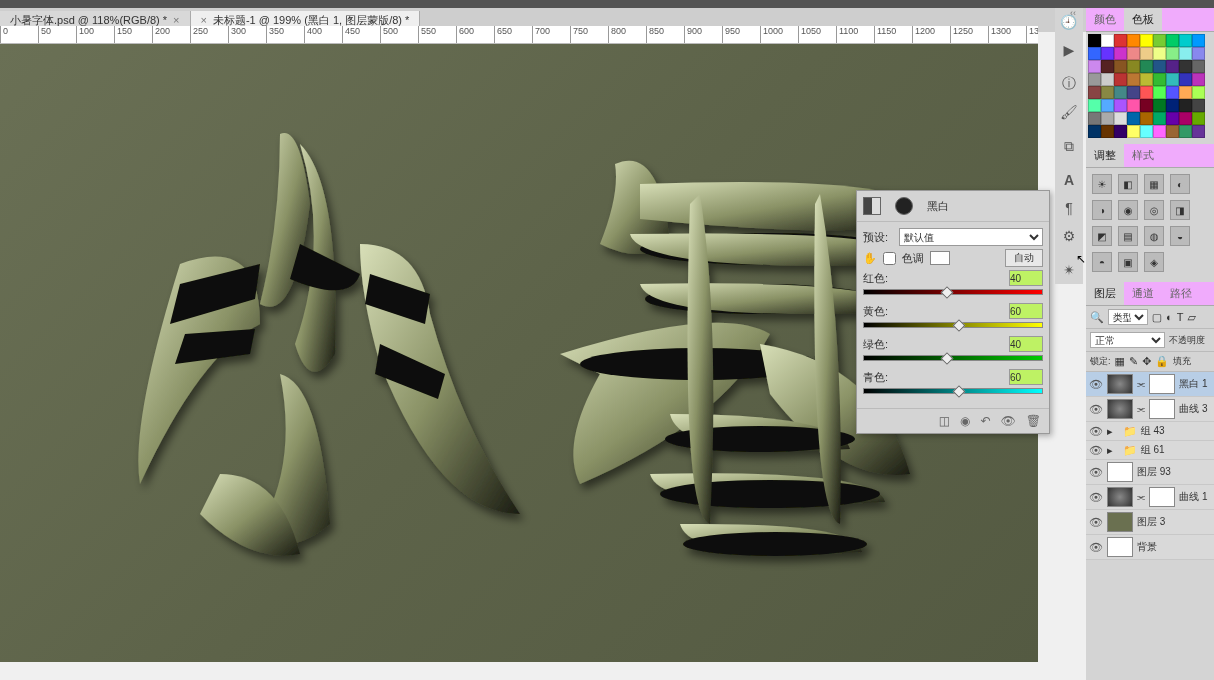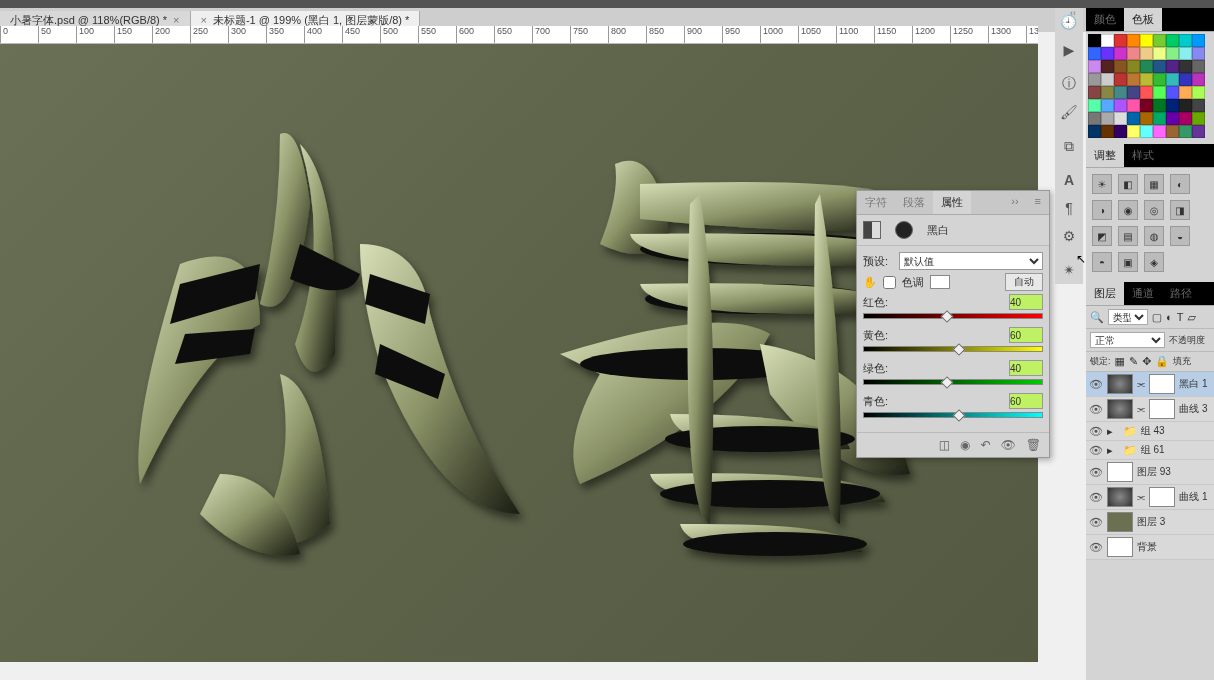--- a/index.html
+++ b/index.html
@@ -22,21 +22,21 @@
 .canvas{position:absolute;top:44px;left:0;width:1038px;height:618px;background:linear-gradient(135deg,#6a7055 0%,#5d6349 50%,#545a42 100%);overflow:hidden}
 .canvas svg{width:100%;height:100%}
 
 
 .iconstrip{position:absolute;top:8px;left:1055px;width:28px;background:#d4d4d4}
 .iconstrip div{width:28px;height:28px;display:flex;align-items:center;justify-content:center;color:#555;font-size:14px}
 .iconstrip .sep{height:6px}
 
 
 .panels{position:absolute;top:8px;right:0;width:128px;height:672px;background:#d4d4d4;display:flex;flex-direction:column}
-.panelhead{display:flex;background:#000000;border-bottom:1px solid #aaa}
+.panelhead{display:flex;background:#f0abfc;border-bottom:1px solid #aaa}
 .panelhead span{padding:4px 8px;color:#666}
 .panelhead span.active{background:#d4d4d4;color:#222}
 
 
 .swgrid{display:flex;flex-wrap:wrap;padding:2px}
 .sw{width:13px;height:13px;border:1px solid rgba(0,0,0,.2)}
 
 
 .adjgrid{display:flex;flex-wrap:wrap;gap:6px;padding:6px}
 .adj{width:20px;height:20px;background:#bbb;border:1px solid #999;display:flex;align-items:center;justify-content:center;font-size:10px}
@@ -175,28 +175,20 @@
     <ellipse cx="770" cy="450" rx="110" ry="14" fill="#0d0f08"></ellipse>
     <path d="M680 480 Q860 478 862 508 Q690 518 680 480 Z" fill="url(#leaf)"></path>
     <ellipse cx="775" cy="500" rx="92" ry="12" fill="#0d0f08"></ellipse>
     <path d="M700 150 Q720 280 710 480 Q680 470 690 160 Z" fill="url(#leaf)"></path>
     <path d="M820 150 Q845 300 840 480 Q810 470 815 160 Z" fill="url(#leaf)"></path>
   </g>
 </svg>
 </div>
 
 <div class="props">
-  <div class="propstabs">
-    <span>字符</span>
-    <span>段落</span>
-    <span class="active">属性</span>
-    <span class="flex"></span>
-    <span>››</span>
-    <span>≡</span>
-  </div>
   <div class="propshead">
     <div class="ic" style="background:linear-gradient(90deg,#444 50%,#ddd 50%)"></div>
     <div class="ic" style="background:#222;border-radius:50%"></div>
     <span>黑白</span>
   </div>
   <div class="propsbody">
     <div class="prow">
       <label>预设:</label>
       <select><option>默认值</option></select>
     </div>

